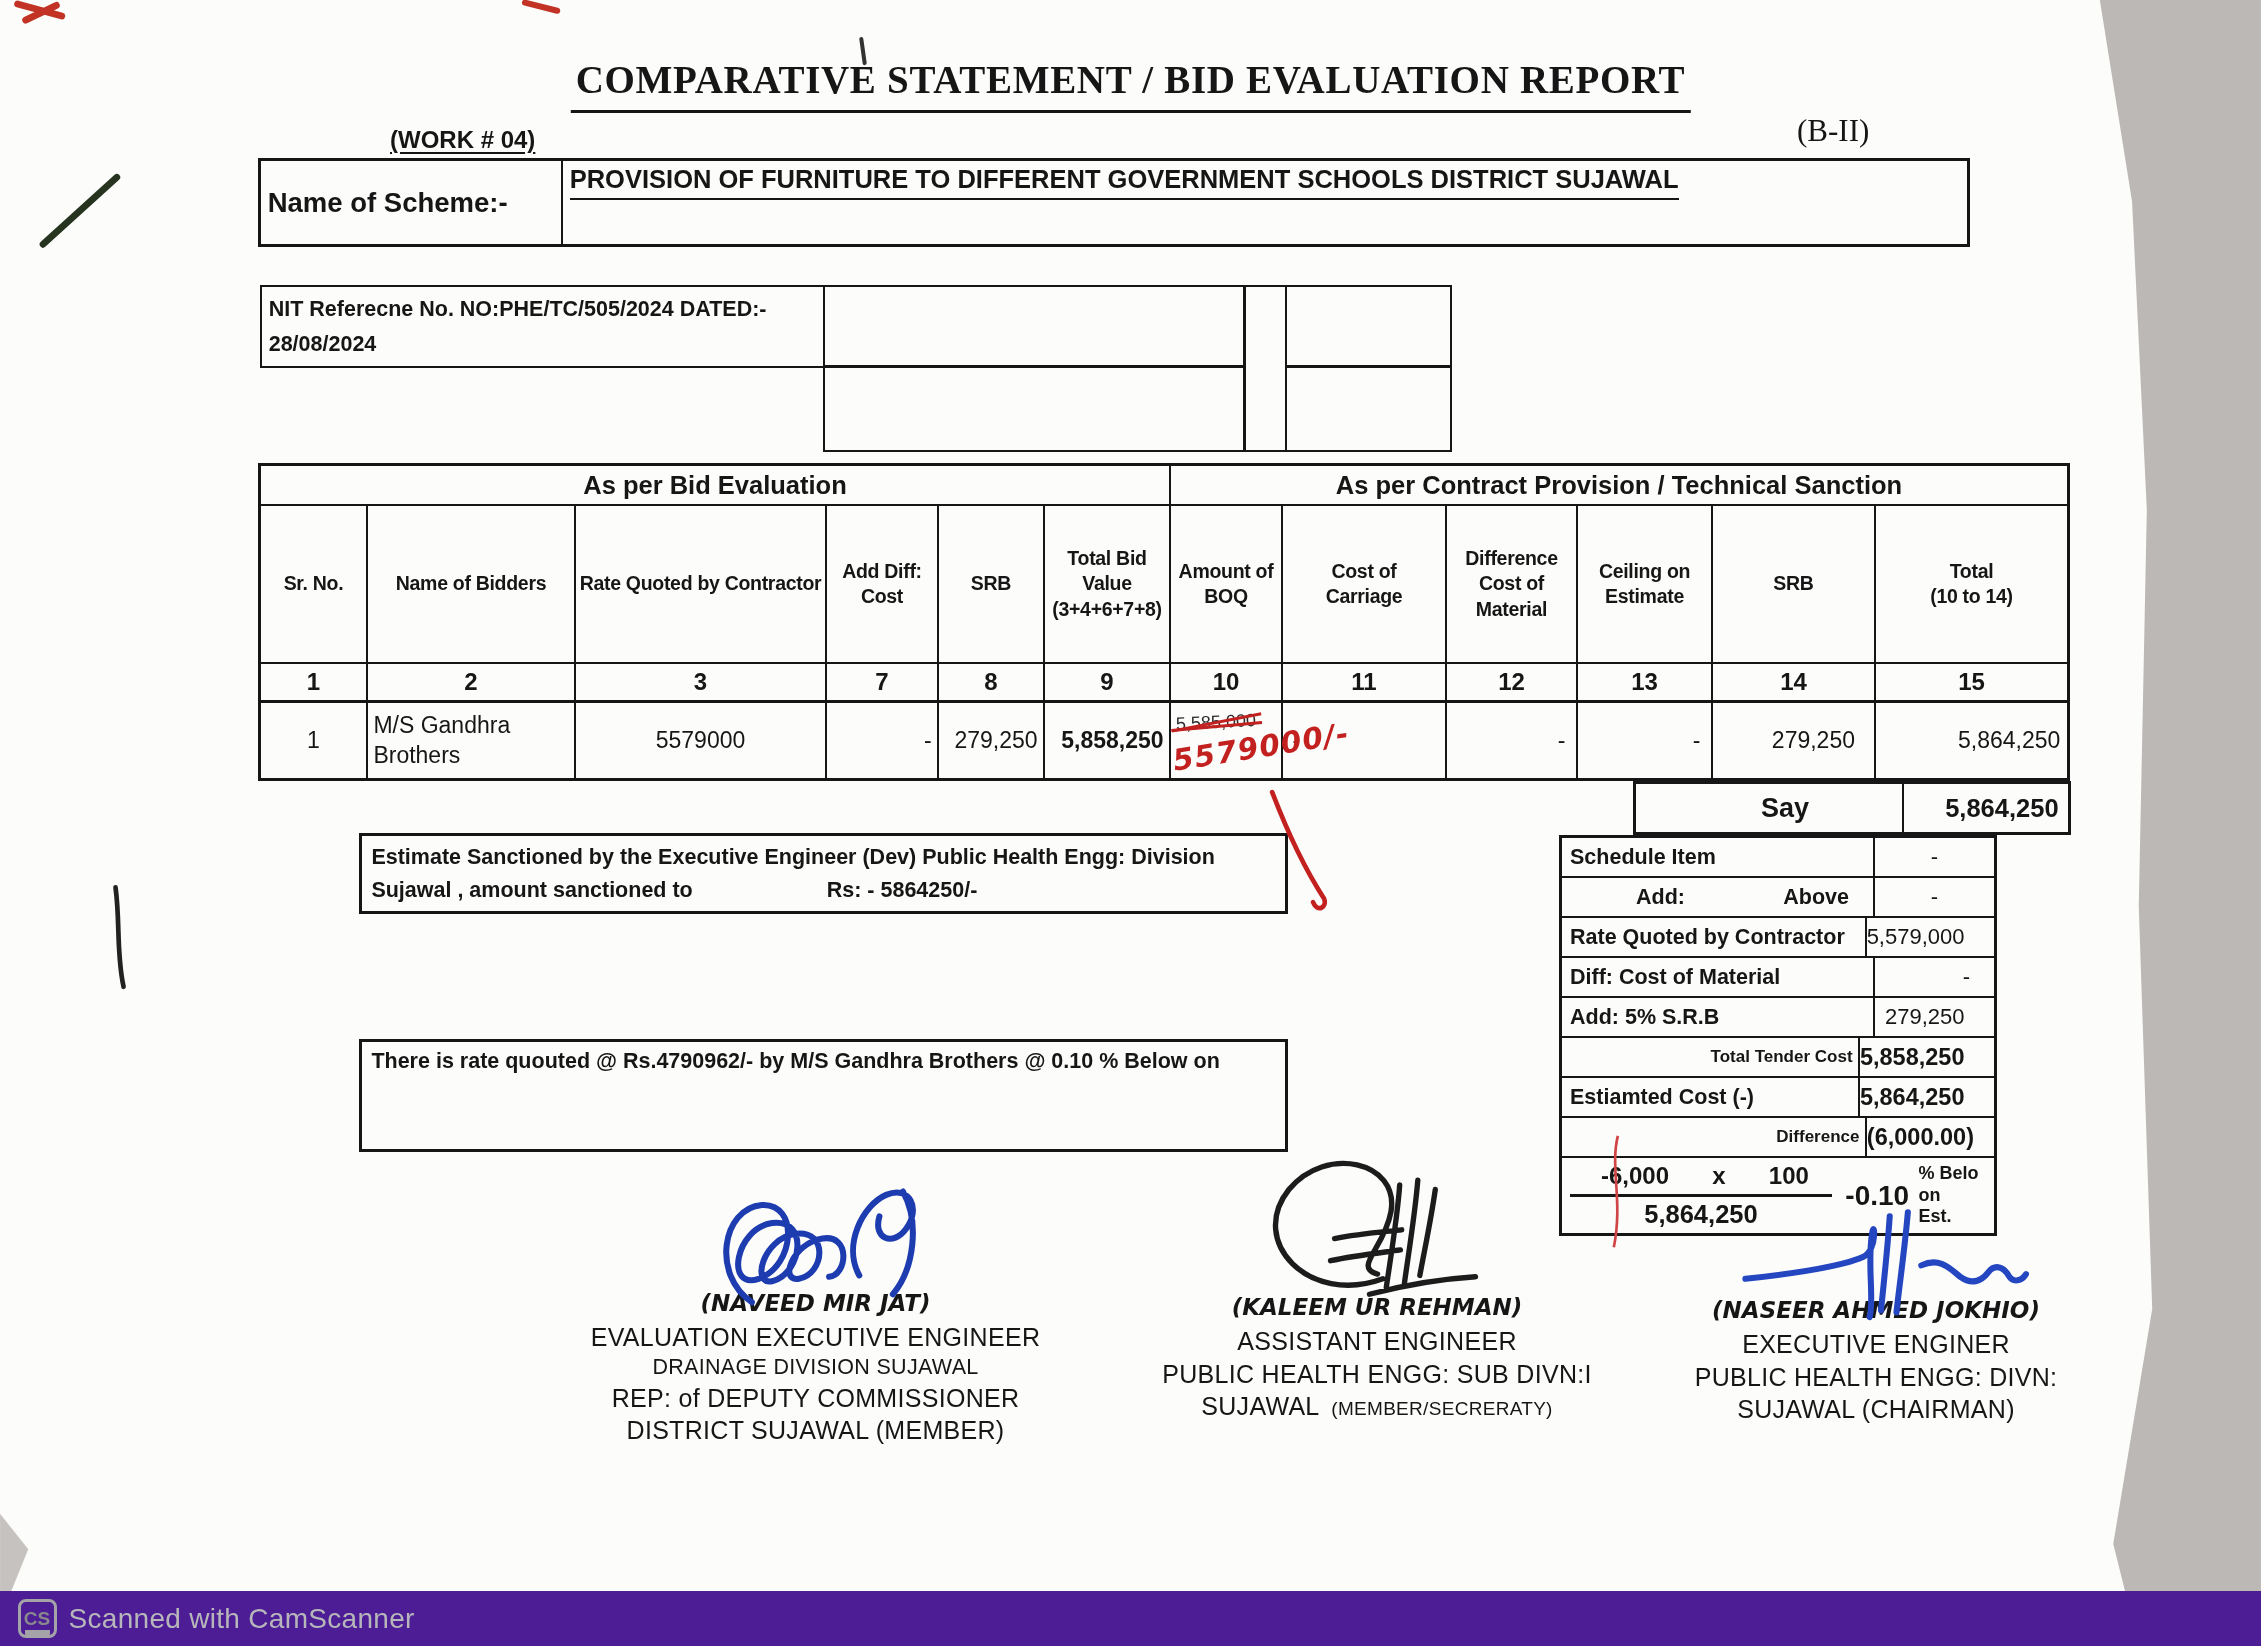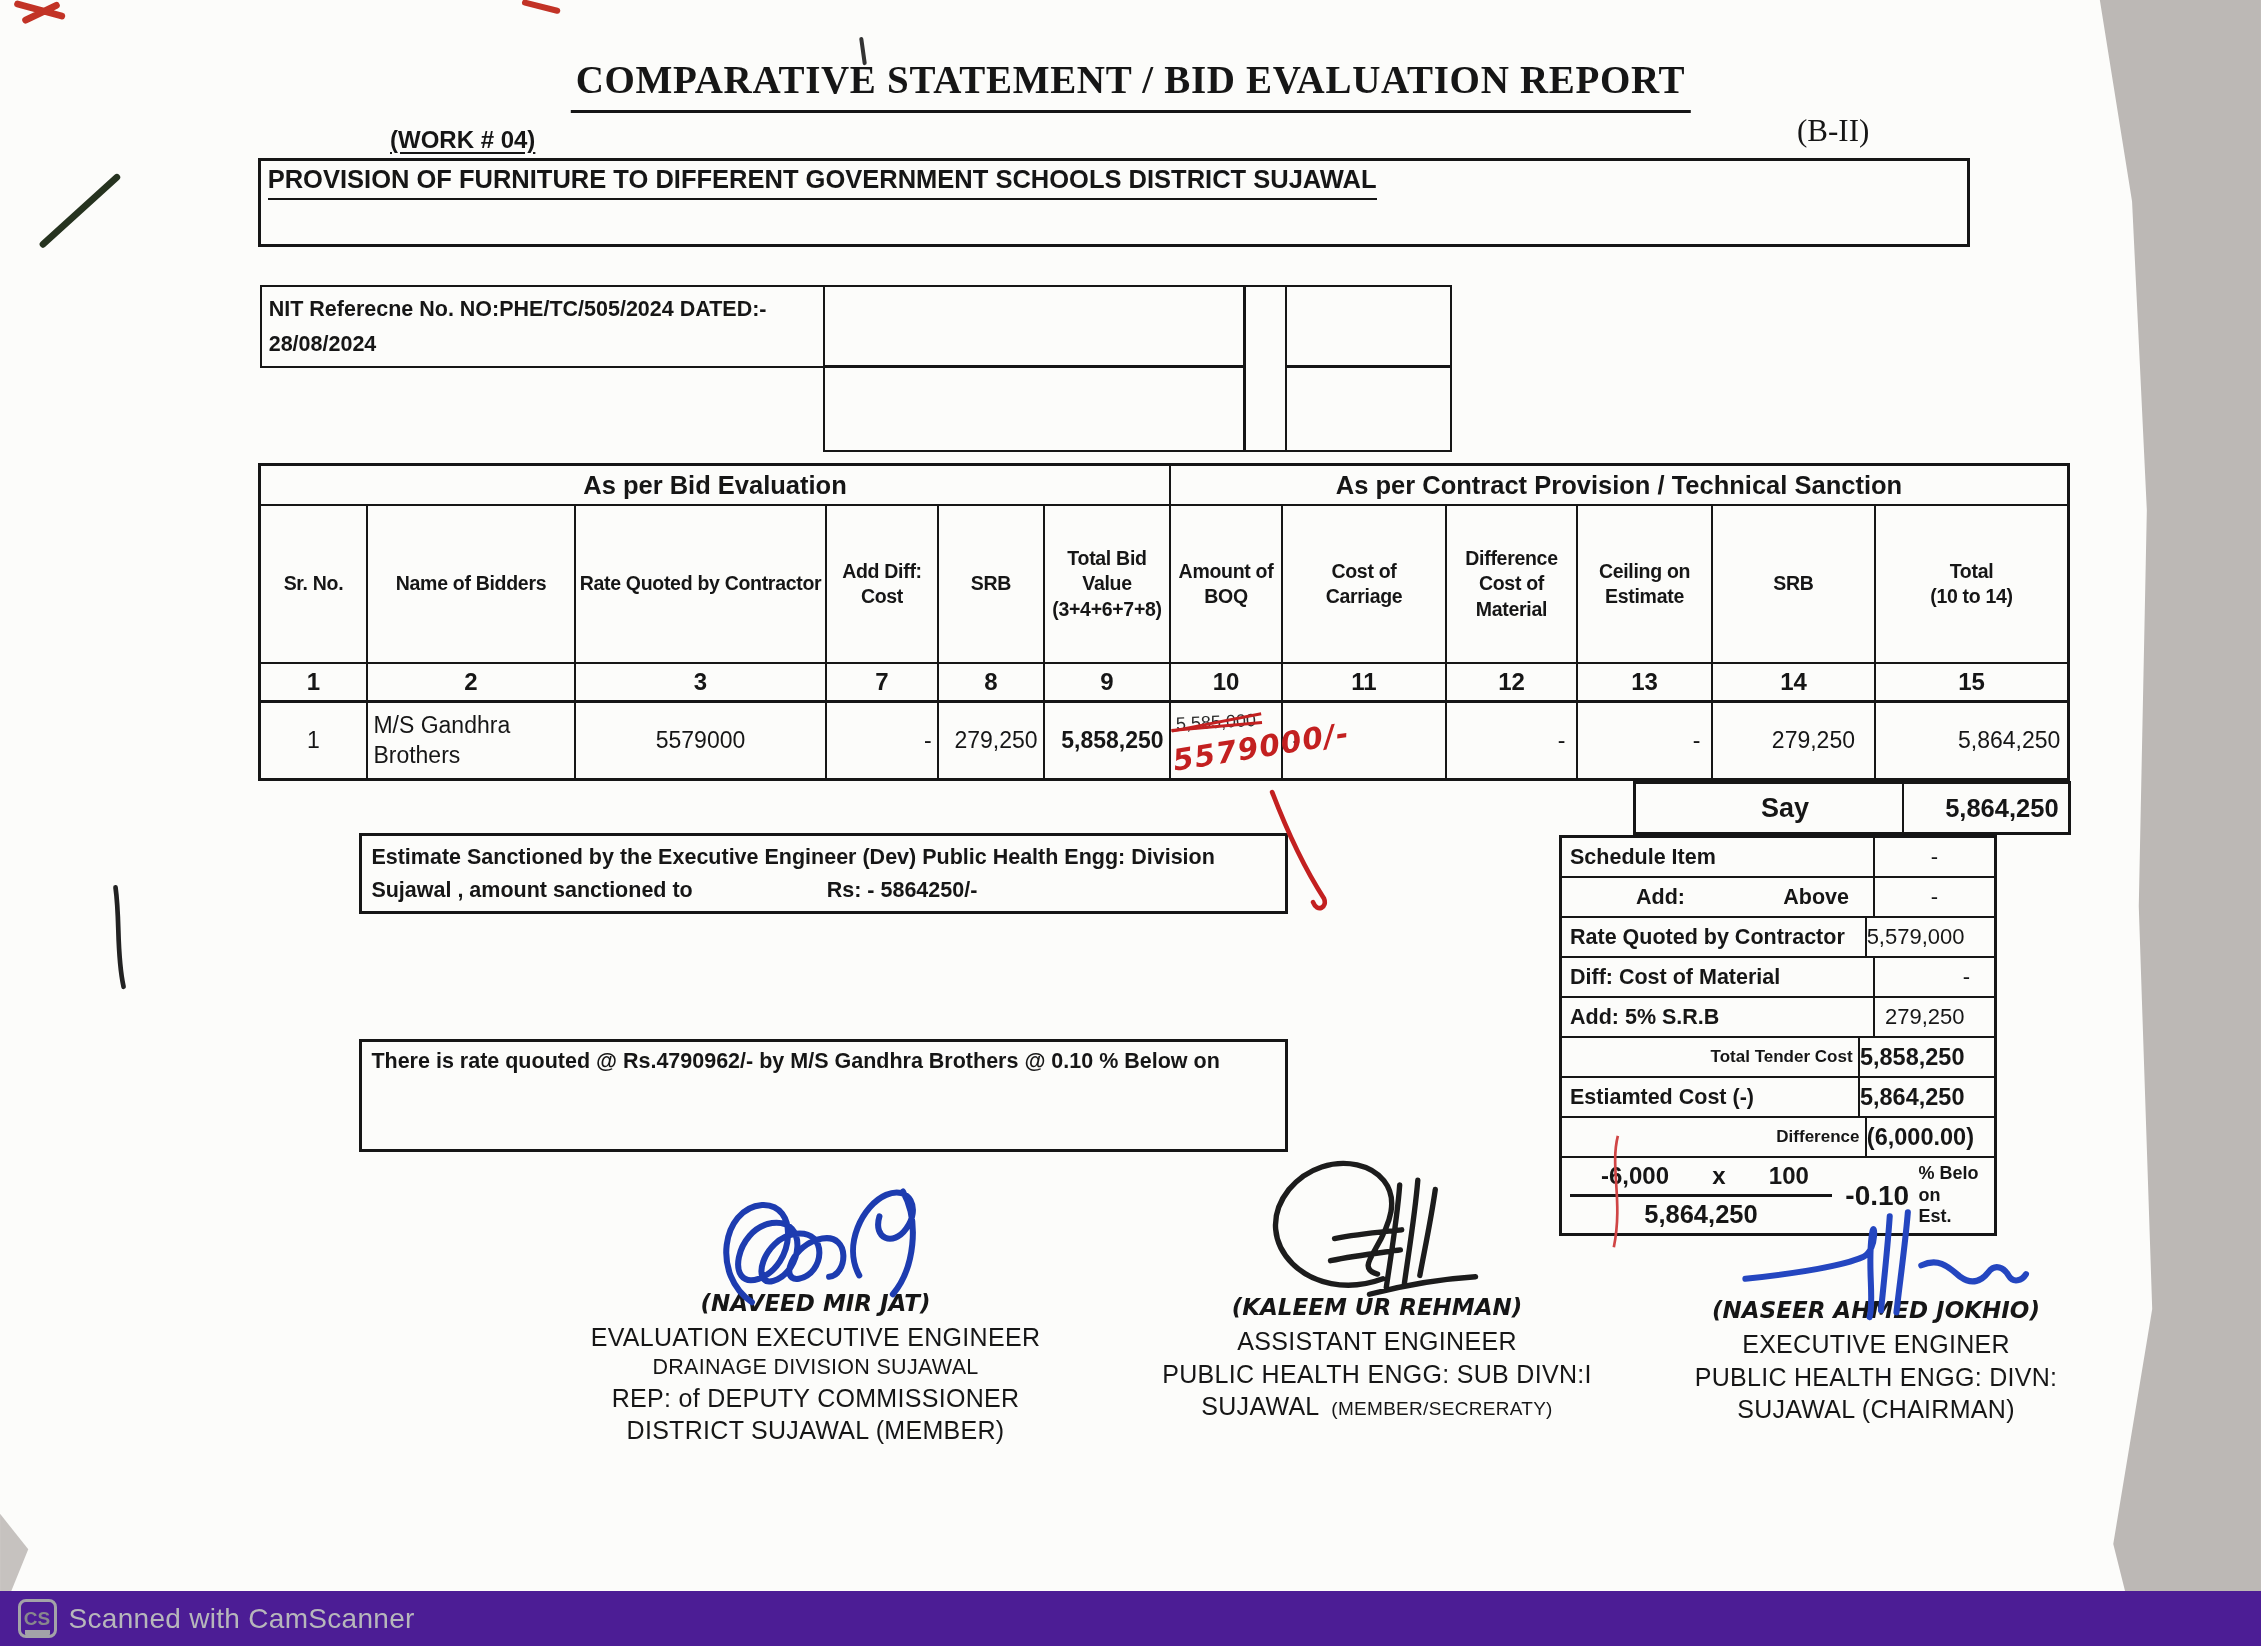--- a/index.html
+++ b/index.html
@@ -148,20 +148,21 @@
 </head>
 <body>
 
 <div id="paper">
 
   <div id="doc-title" class="abs">COMPARATIVE STATEMENT / BID EVALUATION REPORT</div>
   <div id="work-no" class="abs">(WORK # 04)</div>
   <div id="form-code" class="abs">(B-II)</div>
 
   <div id="scheme-box" class="abs">
+    <div id="scheme-label-cell">Name of Scheme:-</div>
     <div id="scheme-name-cell">
       <span id="scheme-name">PROVISION OF FURNITURE TO DIFFERENT GOVERNMENT SCHOOLS DISTRICT SUJAWAL</span>
     </div>
   </div>
 
   <div id="nit-box" class="abs">
     <div>NIT Referecne No. NO:PHE/TC/505/2024  DATED:-</div>
     <div>28/08/2024</div>
   </div>
 

